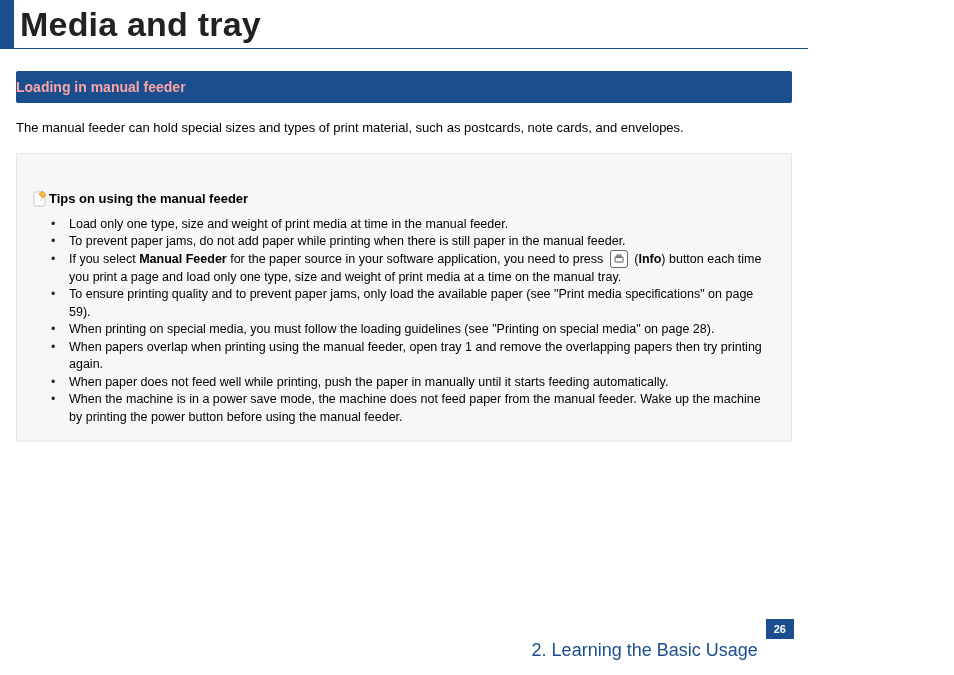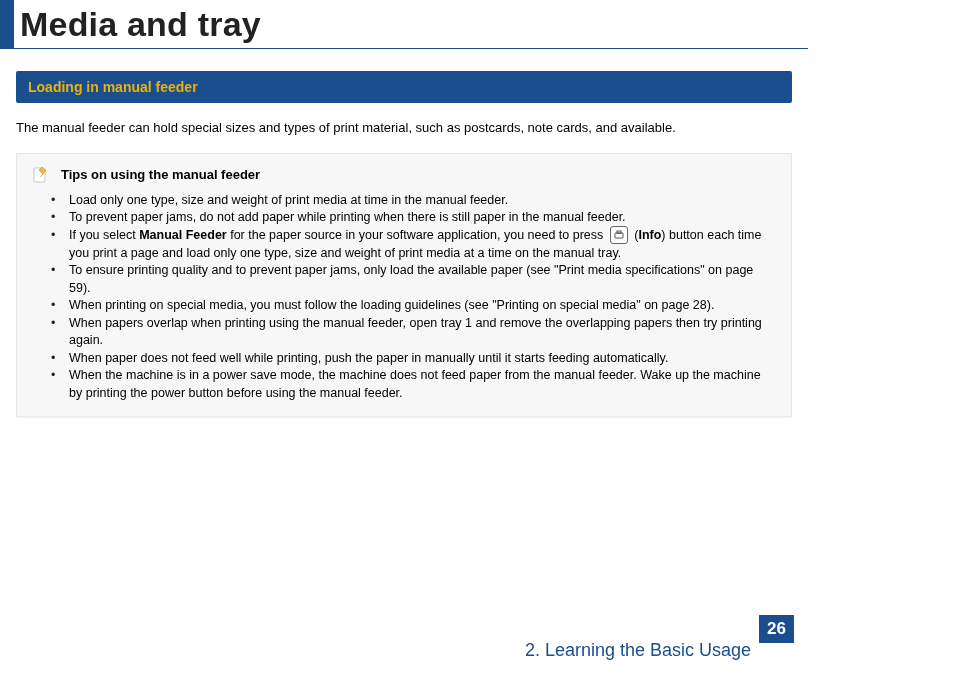--- a/index.html
+++ b/index.html
@@ -2,52 +2,52 @@
 <html><head>
 <meta charset="utf-8">
 <style>
   * { box-sizing: border-box; margin: 0; padding: 0; }
   html, body { font-family: "Segoe UI", Arial, sans-serif; color: #000; background:#fff; }
   .page { width: 808px; height: 675px; position: relative; overflow: hidden; }
   .header-bar { display:flex; align-items:center; border-bottom:1px solid #1a4e8e; }
   .header-bar .blue-tab { width:14px; height:48px; background:#1a4e8e; margin-right:6px; }
   .header-bar h1 { font-size:34px; font-weight:700; color:#222; letter-spacing:0.2px; }
   .body-area { padding:14px 16px 0 16px; }
-  .section-head { background:#1a4e8e; color:#eab308; font-weight:700; font-size:14px; padding:8px 12px; border-radius:2px; margin-top:8px; margin-bottom:16px; }
+  .section-head { background:#1a4e8e; color:#fca5a5; font-weight:700; font-size:14px; padding:8px 0; border-radius:2px; margin-top:8px; margin-bottom:16px; }
   .intro { font-size:13px; line-height:1.35; margin-bottom:16px; }
   .tip-box { border:1px solid #e6e6e6; background:#f7f7f7; padding:12px 18px 14px 14px; position:relative; }
   .tip-box:after { content:""; position:absolute; left:0; right:0; bottom:-3px; height:3px; background:linear-gradient(#e9e9e9,#fff); }
-  .tip-head { display:flex; align-items:center; gap:12px; margin-bottom:8px; }
+  .tip-head { display:flex; align-items:center; gap:0; margin-bottom:8px;margin-top:24px; }
   .tip-head svg { flex:0 0 auto; }
   .tip-head .title { font-weight:700; font-size:13px; }
   ul.tips { list-style:none; padding-left:28px; }
   ul.tips>li { font-size:12.5px; line-height:1.4; position:relative; padding-left:10px; margin:0 0; }
   ul.tips>li:before { content:"•"; position:absolute; left:-8px; top:0; color:#222; }
   .seg { display:inline; }
   .bold { font-weight:700; }
   .info-btn { display:inline-flex; align-items:center; justify-content:center; vertical-align:middle; width:18px; height:18px; border:1px solid #666; border-radius:3px; background:#fff; margin:0 3px; transform:translateY(-1px); }
   .footer { position:absolute; bottom:14px; right:14px; display:flex; align-items:center; gap:8px; }
   .footer .chapter { font-weight:400; color:#1a4e8e; font-size:18px;margin-top:44px; }
-  .footer .pgnum { background:#1a4e8e; color:#fff; font-weight:700; font-size:17px; padding:4px 8px; min-width:24px; text-align:left; }
+  .footer .pgnum { background:#1a4e8e; color:#fff; font-weight:700; font-size:11px; padding:4px 8px; min-width:24px; text-align:left; }
 </style>
 </head>
 <body>
 
 <div class="page">
 
   <div class="header-bar">
     <div class="blue-tab"></div>
     <h1>Media and tray</h1>
   </div>
 
   <div class="body-area">
 
     <div class="section-head">Loading in manual feeder</div>
 
-    <p class="intro">The manual feeder can hold special sizes and types of print material, such as postcards, note cards, and available.</p>
+    <p class="intro">The manual feeder can hold special sizes and types of print material, such as postcards, note cards, and envelopes.</p>
 
     <div class="tip-box">
       <div class="tip-head">
         <svg width="18" height="18" viewBox="0 0 18 18">
           <rect x="3" y="2" width="11" height="14" rx="1" fill="#fff" stroke="#c9c9c9"></rect>
           <path d="M11 1 L15 5 L12 8 L8 4 Z" fill="#f5b742" stroke="#d98f1f" stroke-width="0.6"></path>
           <path d="M8 4 L12 8 L9 11" fill="none" stroke="#d98f1f" stroke-width="0.6"></path>
         </svg>
         <span class="title">Tips on using the manual feeder</span>
       </div>

